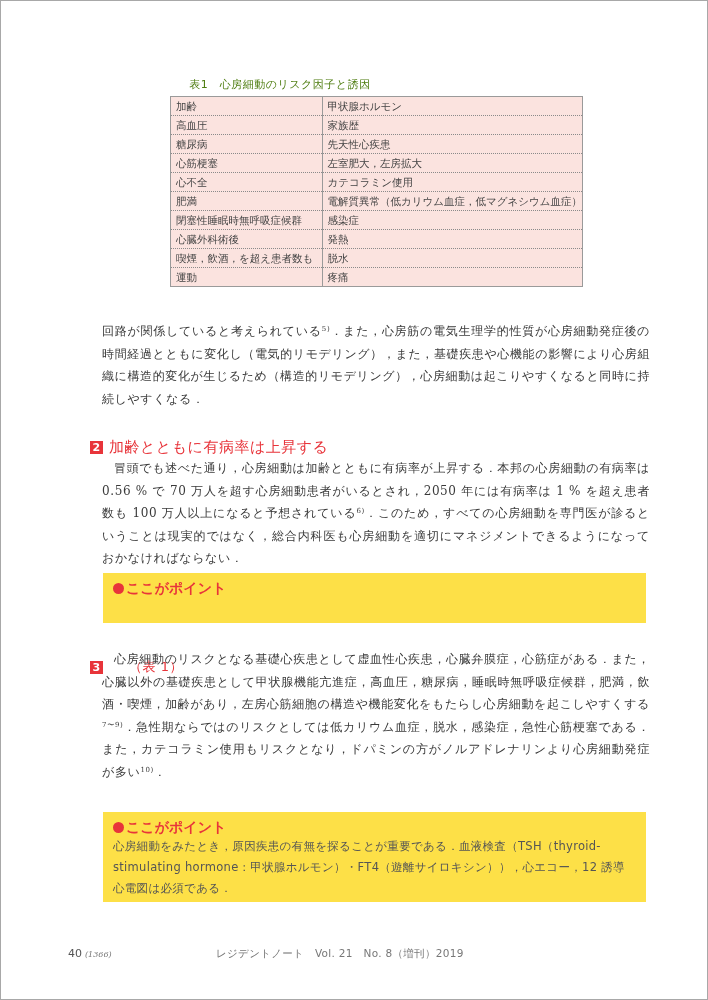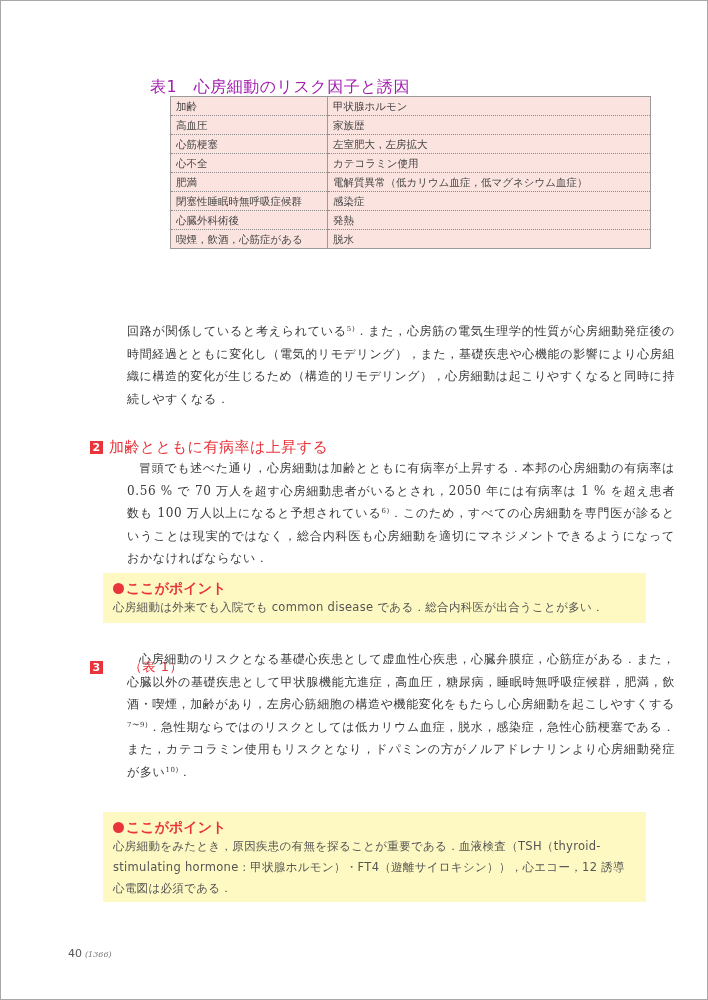--- a/index.html
+++ b/index.html
@@ -9,57 +9,57 @@
       font-family: "DejaVu Serif", "Liberation Serif", serif;
       color: #3a3a3a;
     }
     .page-frame {
       position: absolute; left: 0; top: 0; width: 706px; height: 998px;
       border: 1px solid #a8a8a8; box-sizing: content-box;
     }
     .table-caption {
       position: absolute; top: 77px; left: 0; width: 560px; text-align: center;
       font-family: "DejaVu Sans", "Liberation Sans", sans-serif;
-      font-size: 16px; color: #a21caf; letter-spacing: 0.5px;
+      font-size: 11px; color: #4d7c0f; letter-spacing: 0.5px;
     }
     .risk-table {
-      position: absolute; left: 170px; top: 96px; width: 481px;
+      position: absolute; left: 170px; top: 96px; width: 413px;
       border-collapse: collapse; background: #fbe3df;
       border: 1px solid #9a9a9a;
       font-family: "DejaVu Sans", "Liberation Sans", sans-serif;
       font-size: 10.5px; color: #444;
     }
     .risk-table td {
       height: 18px; padding: 0 0 0 5px; border-bottom: 1px dotted #8a8a8a;
       white-space: nowrap; line-height: 18px;
     }
     .risk-table tr:last-child td { border-bottom: none; }
     .risk-table td.c1 { width: 151px; border-right: 1px solid #9a9a9a; }
     .body-text {
       position: absolute; left: 102px; width: 548px;
       font-size: 12px; line-height: 22.5px; color: #3a3a3a;
-      text-align: justify; letter-spacing: 0.6px; margin-left: 25px;
+      text-align: justify; letter-spacing: 0.6px;
     }
     .body-text p { margin: 0; }
     .indent { text-indent: 1em; }
     sup { font-size: 7px; vertical-align: top; position: relative; top: -2px; }
     .heading {
       position: absolute; left: 90px;
       font-family: "DejaVu Sans", "Liberation Sans", sans-serif;
       font-size: 15px; color: #e8343a; display: flex; align-items: center;
       letter-spacing: 0.5px;
     }
     .heading .num {
       display: inline-block; width: 13px; height: 13px; background: #e8343a;
       color: #fff; font-size: 11px; line-height: 13px; text-align: center;
       font-weight: bold; margin-right: 6px;
     }
     .heading .ref { font-size: 13px; margin-left: 20px; }
     .point-box {
-      position: absolute; left: 103px; width: 543px; background: #fef9c3;
+      position: absolute; left: 103px; width: 543px; background: #fde047;
       font-family: "DejaVu Sans", "Liberation Sans", sans-serif;
       padding: 6px 10px 6px 10px; box-sizing: border-box;
     }
     .point-title {
       color: #e8343a; font-size: 14px; font-weight: bold; line-height: 18px;
       display: flex; align-items: center;
     }
     .point-title .dot {
       display: inline-block; width: 11px; height: 11px; border-radius: 50%;
       background: #e8343a; margin-right: 2px;
@@ -84,42 +84,50 @@
   <tbody id="table-body">
       <tr>
         <td class="c1">加齢</td>
         <td class="c2">甲状腺ホルモン</td>
       </tr>
       <tr>
         <td class="c1">高血圧</td>
         <td class="c2">家族歴</td>
       </tr>
       <tr>
+        <td class="c1">糖尿病</td>
+        <td class="c2">先天性心疾患</td>
+      </tr>
+      <tr>
         <td class="c1">心筋梗塞</td>
         <td class="c2">左室肥大，左房拡大</td>
       </tr>
       <tr>
         <td class="c1">心不全</td>
         <td class="c2">カテコラミン使用</td>
       </tr>
       <tr>
         <td class="c1">肥満</td>
         <td class="c2">電解質異常（低カリウム血症，低マグネシウム血症）</td>
       </tr>
       <tr>
         <td class="c1">閉塞性睡眠時無呼吸症候群</td>
         <td class="c2">感染症</td>
       </tr>
       <tr>
         <td class="c1">心臓外科術後</td>
         <td class="c2">発熱</td>
       </tr>
       <tr>
-        <td class="c1">喫煙，飲酒，心筋症がある</td>
+        <td class="c1">喫煙，飲酒，を超え患者数も</td>
         <td class="c2">脱水</td>
+      </tr>
+      <tr>
+        <td class="c1">運動</td>
+        <td class="c2">疼痛</td>
       </tr>
     </tbody>
 </table>
 
 <div class="body-text" style="top:320px;">
   <p><span>回路が関係していると考えられている</span><sup>5)</sup><span>．また，心房筋の電気生理学的性質が心房細動発症後の時間経過とともに変化し（電気的リモデリング），また，基礎疾患や心機能の影響により心房組織に構造的変化が生じるため（構造的リモデリング），心房細動は起こりやすくなると同時に持続しやすくなる．</span></p>
 </div>
 
 <div class="heading" style="top:438px;">
   <span class="num">2</span>
@@ -128,21 +136,20 @@
 
 <div class="body-text" style="top:457px;">
   <p class="indent"><span>冒頭でも述べた通り，心房細動は加齢とともに有病率が上昇する．本邦の心房細動の有病率は 0.56 % で 70 万人を超す心房細動患者がいるとされ，2050 年には有病率は 1 % を超え患者数も 100 万人以上になると予想されている</span><sup>6)</sup><span>．このため，すべての心房細動を専門医が診るということは現実的ではなく，総合内科医も心房細動を適切にマネジメントできるようになっておかなければならない．</span></p>
 </div>
 
 <div class="point-box" style="top:573px; height:50px;">
   <div class="point-title">
     <span class="dot"></span>
     <span>ここがポイント</span>
   </div>
-  <div class="point-text">心房細動は外来でも入院でも common disease である．総合内科医が出合うことが多い．</div>
 </div>
 
 <div class="heading" style="top:658px;">
   <span class="num">3</span>
   <span class="ref">（表 1）</span>
 </div>
 
 <div class="body-text" style="top:648px;">
   <p class="indent"><span>心房細動のリスクとなる基礎心疾患として虚血性心疾患，心臓弁膜症，心筋症がある．また，心臓以外の基礎疾患として甲状腺機能亢進症，高血圧，糖尿病，睡眠時無呼吸症候群，肥満，飲酒・喫煙，加齢があり，左房心筋細胞の構造や機能変化をもたらし心房細動を起こしやすくする</span><sup>7〜9)</sup><span>．急性期ならではのリスクとしては低カリウム血症，脱水，感染症，急性心筋梗塞である．また，カテコラミン使用もリスクとなり，ドパミンの方がノルアドレナリンより心房細動発症が多い</span><sup>10)</sup><span>．</span></p>
 </div>
@@ -150,13 +157,14 @@
 <div class="point-box" style="top:812px; height:90px;">
   <div class="point-title">
     <span class="dot"></span>
     <span>ここがポイント</span>
   </div>
   <div class="point-text">心房細動をみたとき，原因疾患の有無を探ることが重要である．血液検査（TSH（thyroid-stimulating hormone：甲状腺ホルモン）・FT4（遊離サイロキシン）），心エコー，12 誘導心電図は必須である．</div>
 </div>
 
 <div class="footer">
   <span class="page-num"><span>40</span><i>(1366)</i></span>
+  <span class="journal">レジデントノート　Vol. 21　No. 8（増刊）2019</span>
 </div>
 
 </body></html>

